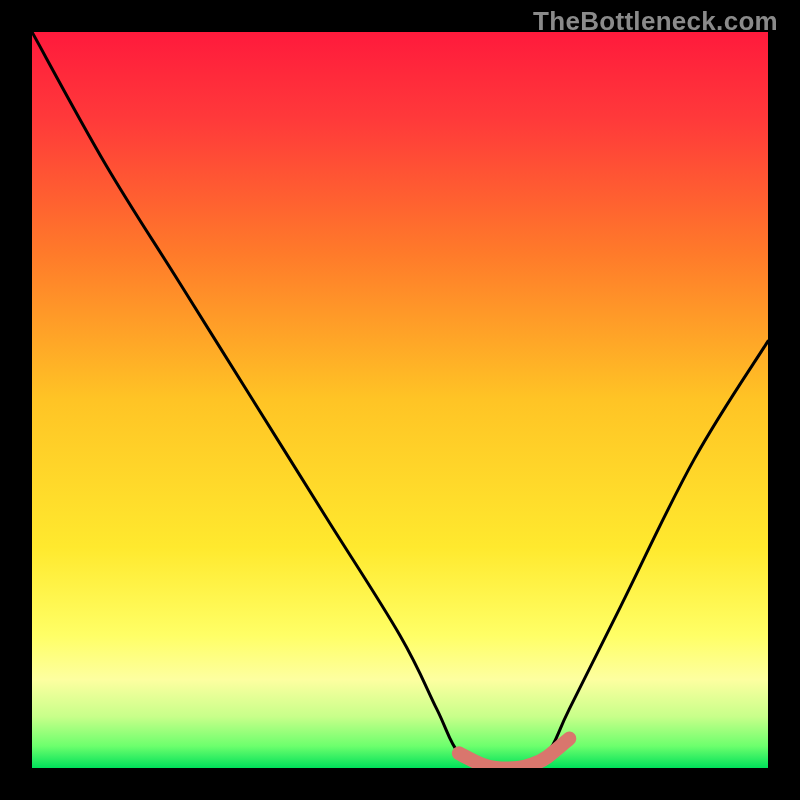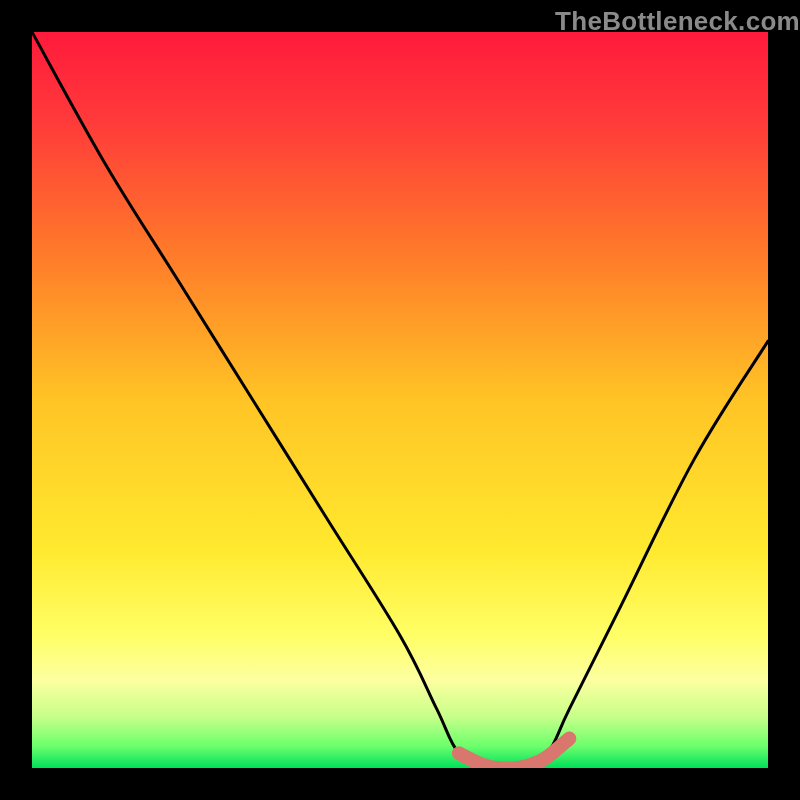--- a/index.html
+++ b/index.html
@@ -22,21 +22,21 @@
     position: absolute;
     left: 32px;
     top: 32px;
     width: 736px;
     height: 736px;
     overflow: hidden;
   }
   .watermark {
     position: absolute;
     top: 6px;
-    right: 0;
+    right: 22px;
     font-family: Arial, Helvetica, sans-serif;
     font-size: 26px;
     font-weight: 600;
     color: #8a8a8a;
     letter-spacing: 0.3px;
   }
   svg { display: block; }
 </style>
 </head>
 <body>

